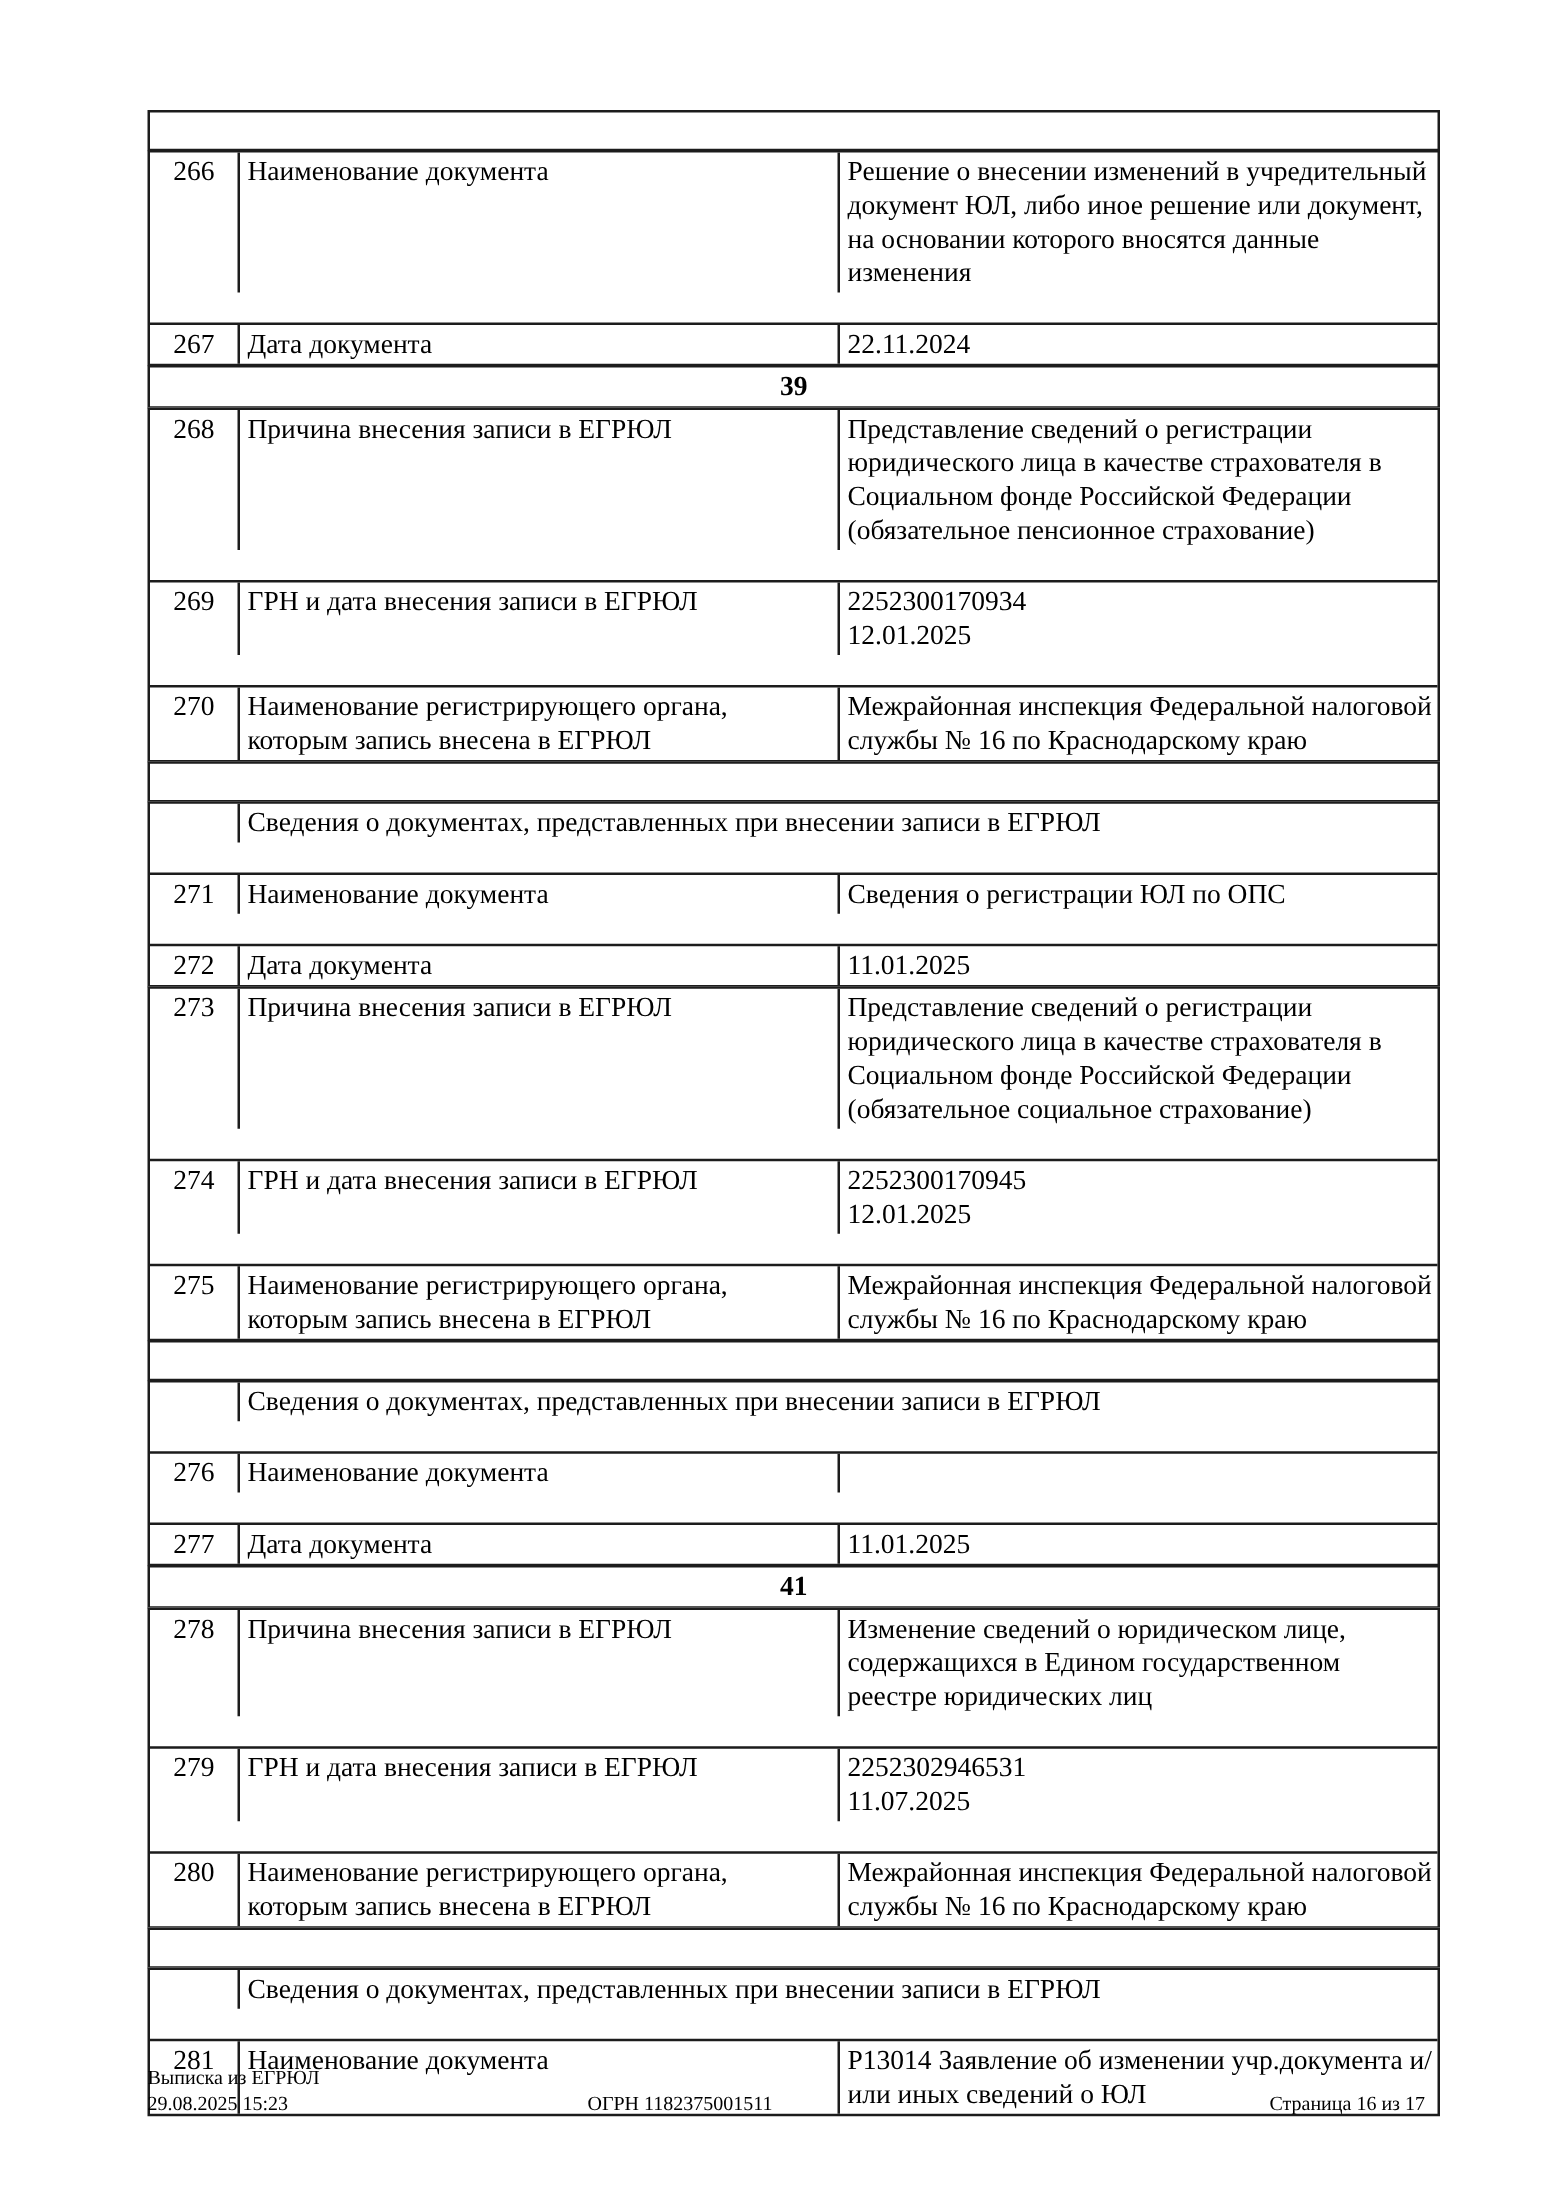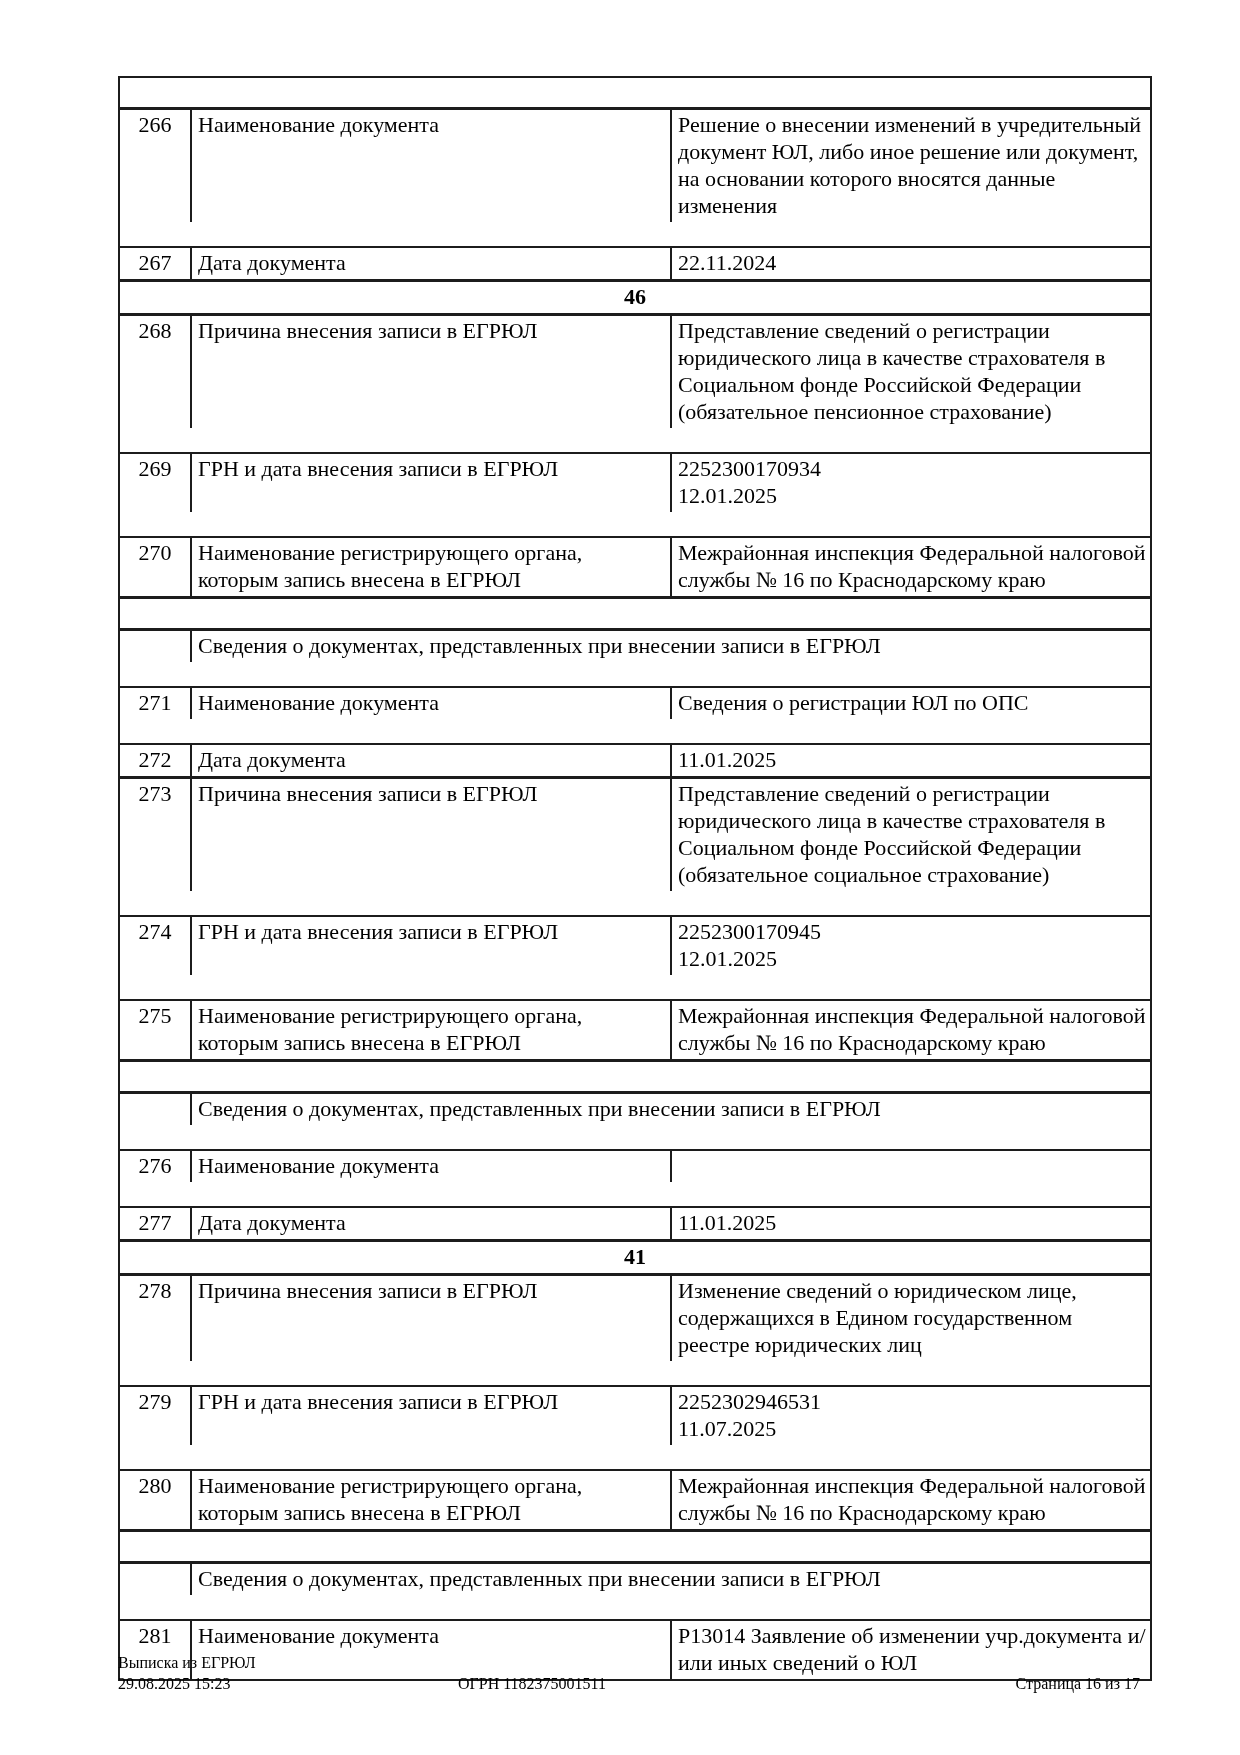--- a/index.html
+++ b/index.html
@@ -1,37 +1,37 @@
 <!DOCTYPE html>
 <html><head>
 <meta charset="utf-8">
 <style>
   html,body{margin:0;padding:0;}
   body{
     width:1240px;height:1755px;background:#ffffff;color:#000;
     font-family:"Liberation Serif", serif;position:relative;overflow:hidden;
   }
-  .doc-table{position:absolute;left:118px;top:76px;width:1034px;box-sizing:border-box;}
+  .doc-table{position:absolute;left:118px;top:88px;width:1034px;box-sizing:border-box;}
   .block{border:2px solid #1c1c1c;box-sizing:border-box;background:#fff;}
   .block + .block{margin-top:-1px;}
   .row{display:grid;grid-template-columns:72px 480px 1fr;}
   .row + .row{border-top:2px solid #1c1c1c;margin-top:24px;}
   .cell{
     font-size:22px;line-height:27px;padding:1px 4px 3px 6px;
     box-sizing:border-box;overflow:hidden;
   }
   .cell.num{text-align:center;padding-left:0;padding-right:0;border-right:2px solid #1c1c1c;}
   .cell.label{border-right:2px solid #1c1c1c;}
   .cell.value{white-space:pre-line;font-family:Liberation Serif, serif;}
   .row.header-row{grid-template-columns:72px 1fr;}
   .row.section-row{display:block;text-align:center;font-weight:bold;font-size:22px;line-height:26px;padding:2px 0 3px;}
   .row.spacer-row{display:block;height:29px;}
   .footer{position:absolute;left:0;top:1652px;width:1240px;font-size:16px;line-height:21px;}
   .footer .left{position:absolute;left:118px;top:0;}
-  .footer .center{position:absolute;left:0;top:21px;width:1024px;text-align:center;padding-left:20px;}
+  .footer .center{position:absolute;left:12px;top:21px;width:1024px;text-align:center;padding-left:20px;}
   .footer .right{position:absolute;right:100px;top:21px;text-align:center;}
 </style>
 </head>
 <body>
 
 <div class="doc-table">
 
   <div class="block">
     <div class="row spacer-row"></div>
   </div>
@@ -43,21 +43,21 @@
       <div class="cell value">Решение о внесении изменений в учредительный документ ЮЛ, либо иное решение или документ, на основании которого вносятся данные изменения</div>
     </div>
     <div class="row">
       <div class="cell num">267</div>
       <div class="cell label">Дата документа</div>
       <div class="cell value">22.11.2024</div>
     </div>
   </div>
 
   <div class="block">
-    <div class="row section-row">46</div>
+    <div class="row section-row">39</div>
   </div>
 
   <div class="block">
     <div class="row">
       <div class="cell num">268</div>
       <div class="cell label">Причина внесения записи в ЕГРЮЛ</div>
       <div class="cell value">Представление сведений о регистрации юридического лица в качестве страхователя в Социальном фонде Российской Федерации (обязательное пенсионное страхование)</div>
     </div>
     <div class="row">
       <div class="cell num">269</div>

